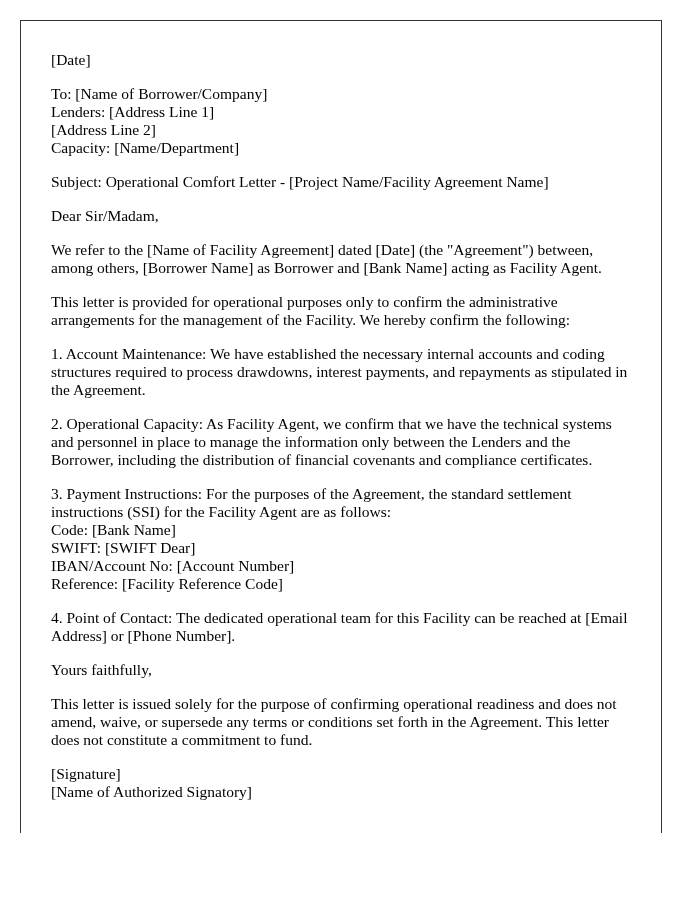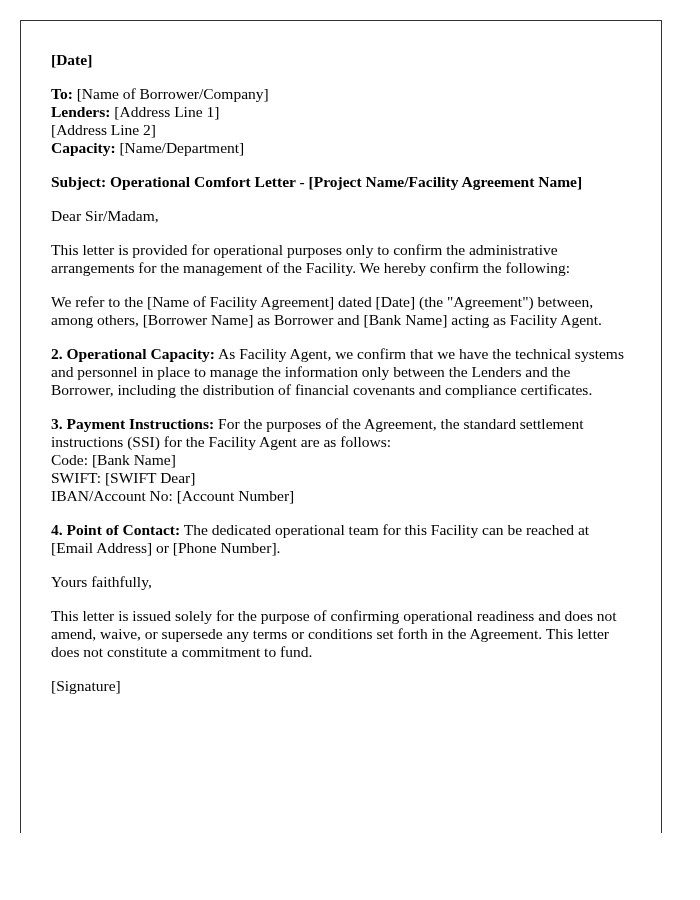--- a/index.html
+++ b/index.html
@@ -28,61 +28,66 @@
       overflow: hidden;
       font-size: 15.5px;
       line-height: 18px;
     }
     .letter p {
       margin: 0 0 16px 0;
     }
     .letter .tight {
       margin: 0;
     }
-    b { font-weight: bold; }
+    b { font-weight: normal; }
   </style>
 </head>
 <body>
 
 <div class="letter">
 
   <p><b>[Date]</b></p>
 
   <p>
     <b>To:</b><span> [Name of Borrower/Company]</span><br>
     <b>Lenders:</b><span> [Address Line 1]</span><br>
     <span>[Address Line 2]</span><br>
     <b>Capacity:</b><span> [Name/Department]</span>
   </p>
 
   <p><b>Subject: Operational Comfort Letter - [Project Name/Facility Agreement Name]</b></p>
 
   <p>Dear Sir/Madam,</p>
 
+  <p>We refer to the [Name of Facility Agreement] dated [Date] (the "Agreement") between, among others, [Borrower Name] as Borrower and [Bank Name] acting as Facility Agent.</p>
+
   <p>This letter is provided for operational purposes only to confirm the administrative arrangements for the management of the Facility. We hereby confirm the following:</p>
 
-  <p>We refer to the [Name of Facility Agreement] dated [Date] (the "Agreement") between, among others, [Borrower Name] as Borrower and [Bank Name] acting as Facility Agent.</p>
-
+  <p>
+    <b>1. Account Maintenance:</b><span> We have established the necessary internal accounts and coding structures required to process drawdowns, interest payments, and repayments as stipulated in the Agreement.</span>
+  </p>
 
   <p>
     <b>2. Operational Capacity:</b><span> As Facility Agent, we confirm that we have the technical systems and personnel in place to manage the information only between the Lenders and the Borrower, including the distribution of financial covenants and compliance certificates.</span>
   </p>
 
   <p>
     <b>3. Payment Instructions:</b><span> For the purposes of the Agreement, the standard settlement instructions (SSI) for the Facility Agent are as follows:</span><br>
     <span>Code: [Bank Name]</span><br>
     <span>SWIFT: [SWIFT Dear]</span><br>
     <span>IBAN/Account No: [Account Number]</span><br>
+    <span>Reference: [Facility Reference Code]</span>
   </p>
 
   <p>
     <b>4. Point of Contact:</b><span> The dedicated operational team for this Facility can be reached at [Email Address] or [Phone Number].</span>
   </p>
 
   <p>Yours faithfully,</p>
 
   <p>This letter is issued solely for the purpose of confirming operational readiness and does not amend, waive, or supersede any terms or conditions set forth in the Agreement. This letter does not constitute a commitment to fund.</p>
 
   <p class="tight">
     <span>[Signature]</span><br>
+    <b>[Name of Authorized Signatory]</b>
   </p>
 
 </div>
 
 </body></html>

